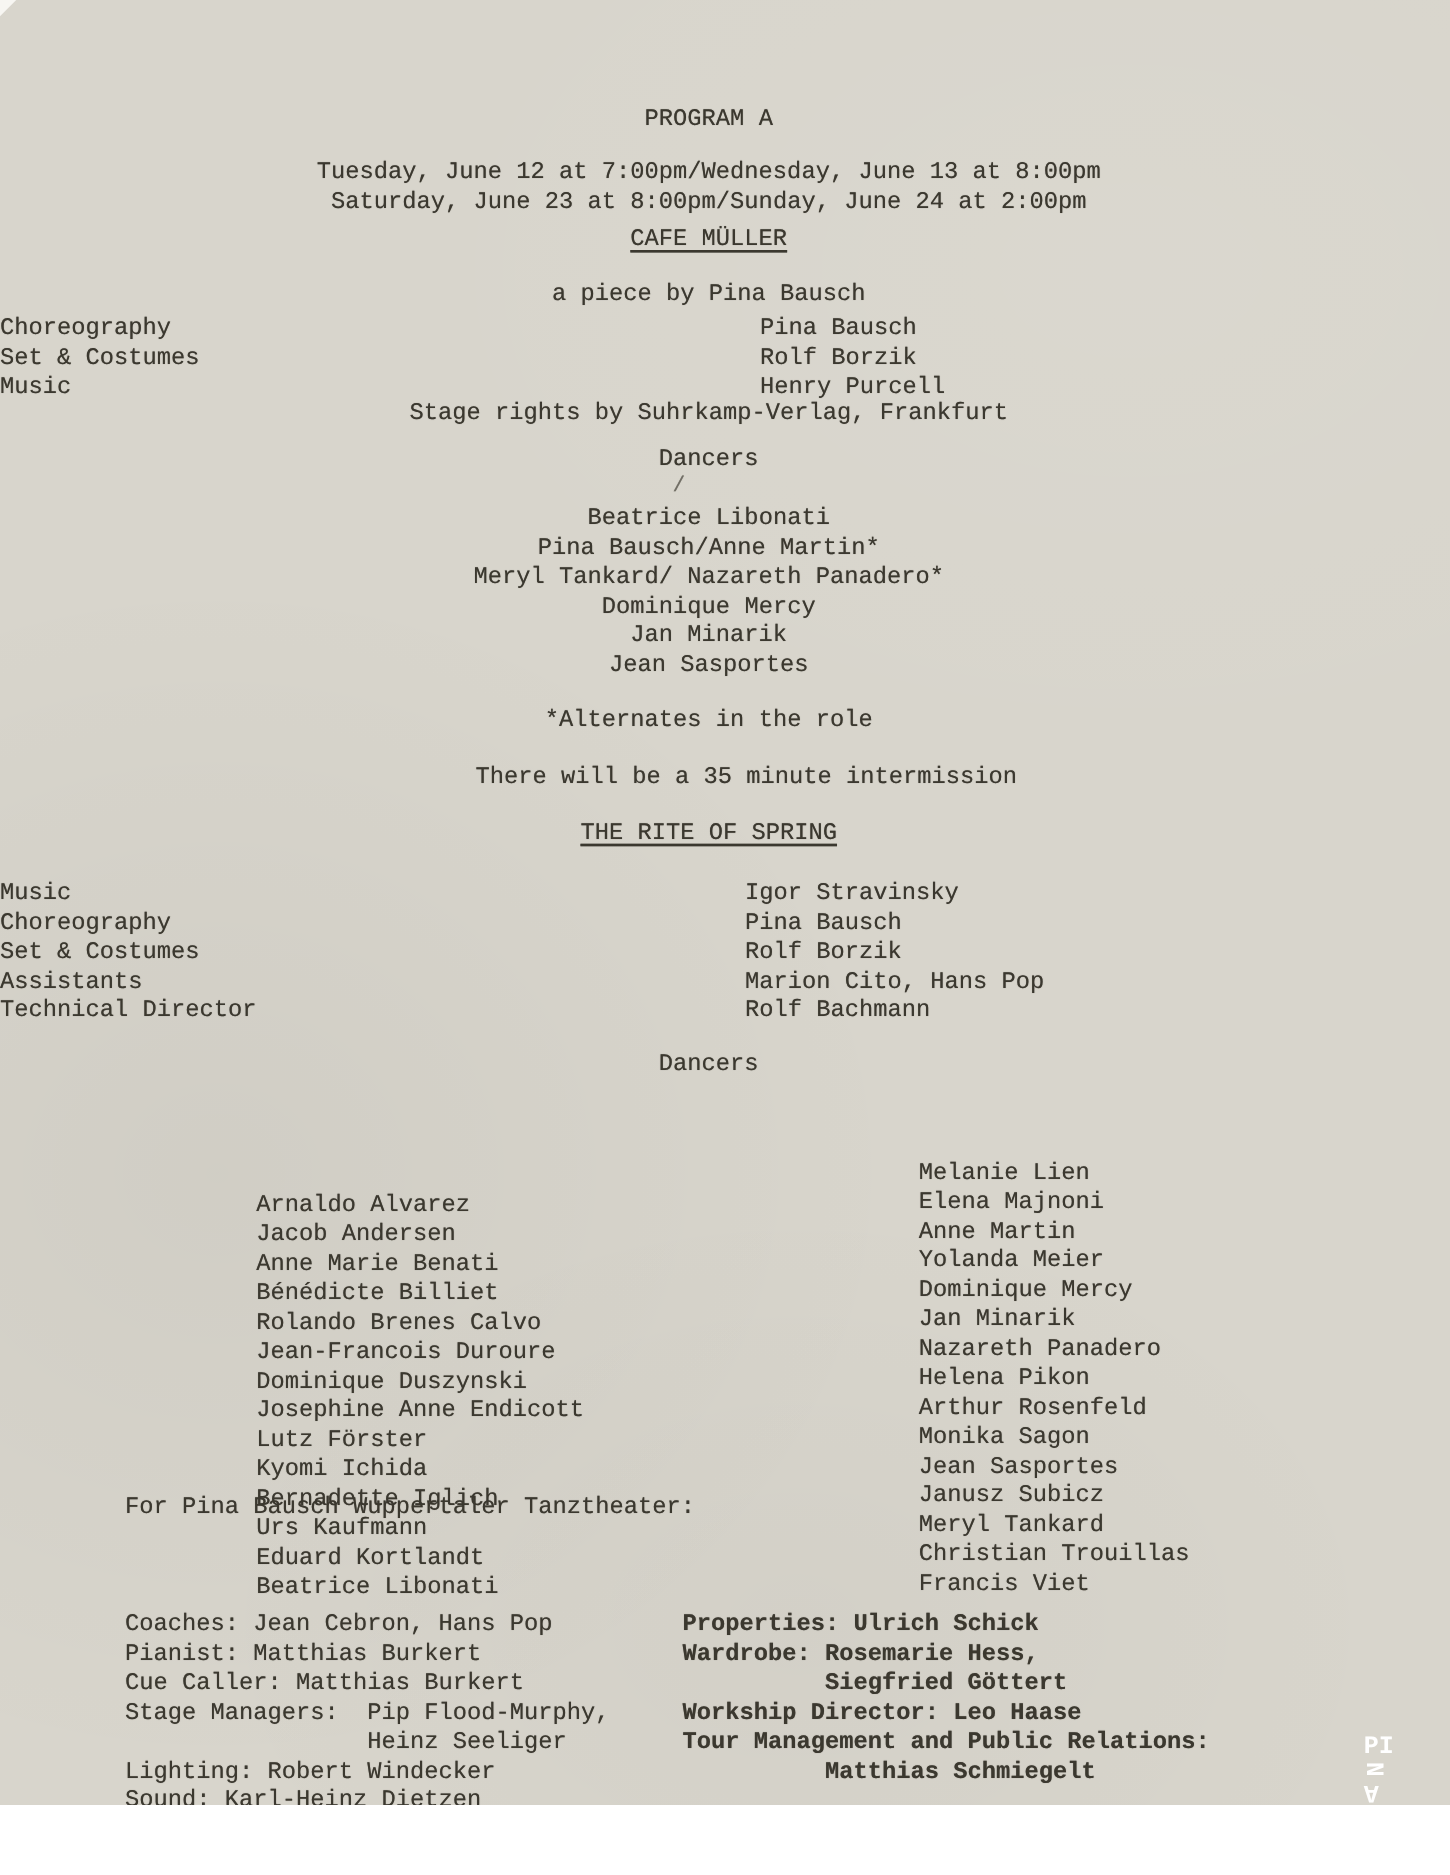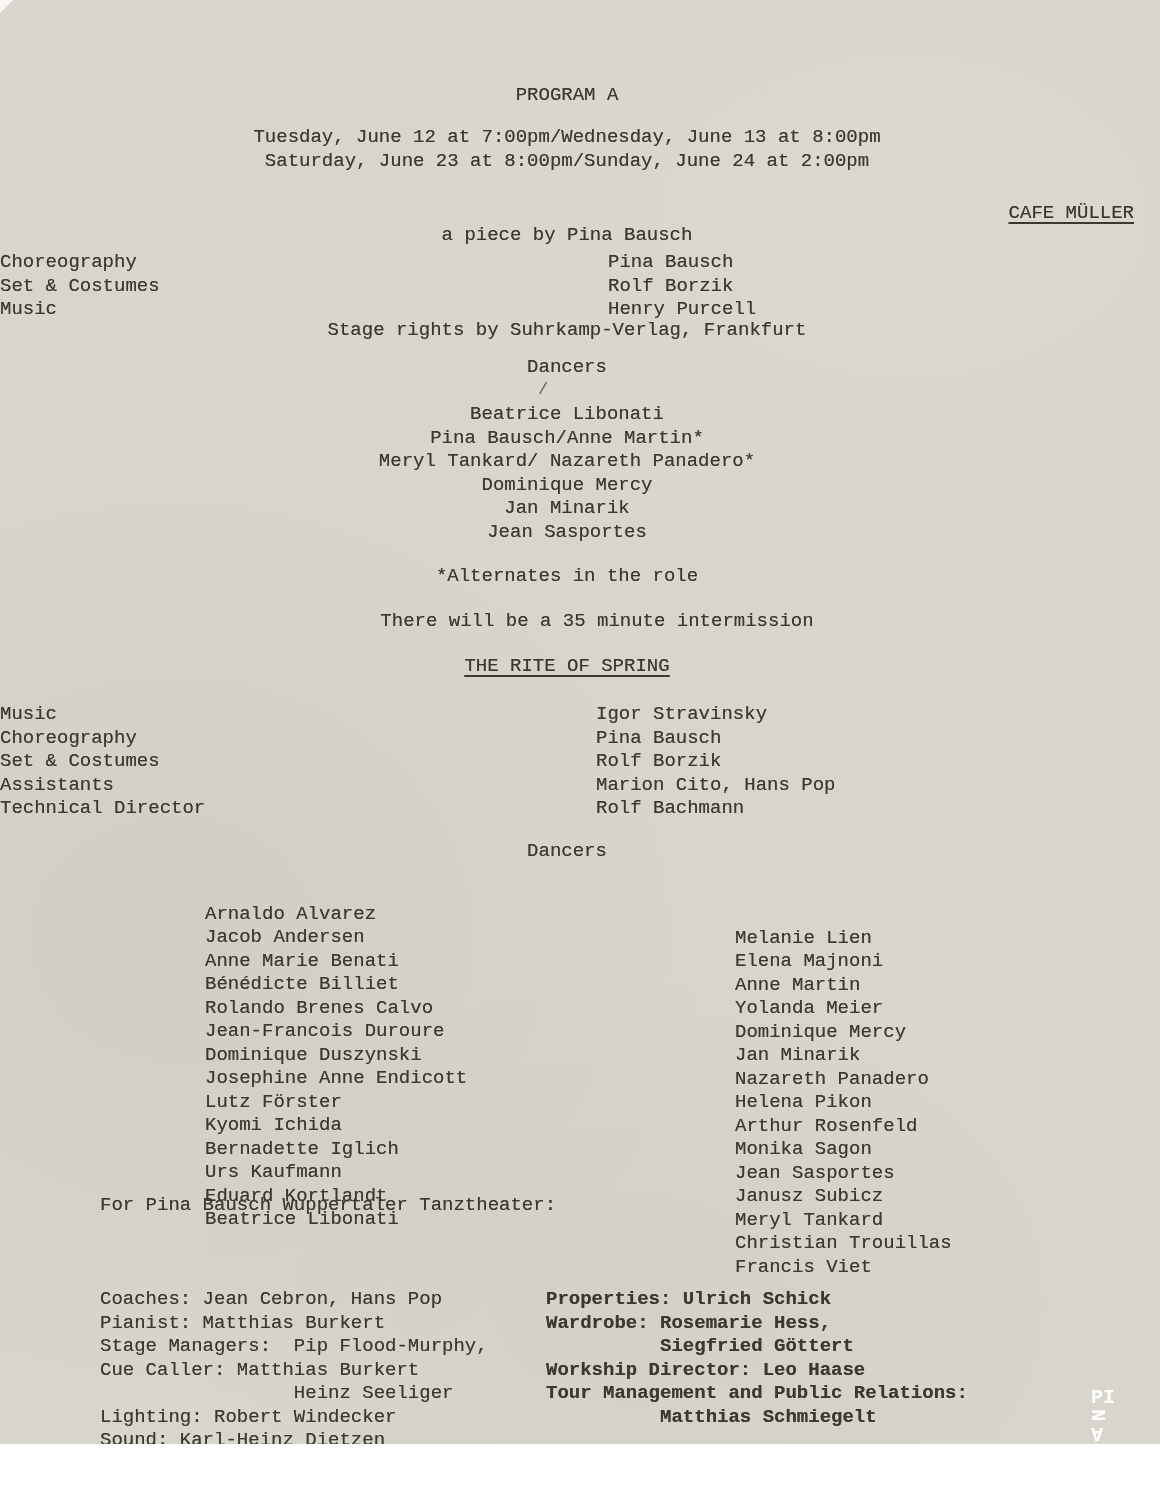--- a/index.html
+++ b/index.html
@@ -58,21 +58,21 @@
   <div class="corner-tl"></div>
 
   <div class="centered" style="top:84px;">PROGRAM A</div>
 
   <div class="centered" style="top:126px;">
 
   <div>Tuesday, June 12 at 7:00pm/Wednesday, June 13 at 8:00pm</div>
       <div>Saturday, June 23 at 8:00pm/Sunday, June 24 at 2:00pm</div>
     </div>
 
-  <div class="centered" style="top:202px;text-align:right;">
+  <div class="centered" style="top:180px;">
     <span class="underlined">CAFE MÜLLER</span>
   </div>
 
   <div class="centered" style="top:224px;">a piece by Pina Bausch</div>
 
   <div class="cm-credits" style="position:absolute; left:0; top:251px; width:1160px;">
 
       <div class="credit-row"><span class="lbl">Choreography</span><span class="val">Pina Bausch</span></div>
 
       <div class="credit-row"><span class="lbl">Set &amp; Costumes</span><span class="val">Rolf Borzik</span></div>
@@ -112,33 +112,33 @@
 
       <div class="credit-row"><span class="lbl">Set &amp; Costumes</span><span class="val">Rolf Borzik</span></div>
 
       <div class="credit-row"><span class="lbl">Assistants</span><span class="val">Marion Cito, Hans Pop</span></div>
 
       <div class="credit-row"><span class="lbl">Technical Director</span><span class="val">Rolf Bachmann</span></div>
     </div>
 
   <div class="centered" style="top:840px;">Dancers</div>
 
-  <div class="col" style="left:205px; top:832px;">
+  <div class="col" style="left:205px; top:882px;">
     
   <div>Arnaldo Alvarez</div><div>Jacob Andersen</div><div>Anne Marie Benati</div><div>Bénédicte Billiet</div><div>Rolando Brenes Calvo</div><div>Jean-Francois Duroure</div><div>Dominique Duszynski</div><div>Josephine Anne Endicott</div><div>Lutz Förster</div><div>Kyomi Ichida</div><div>Bernadette Iglich</div><div>Urs Kaufmann</div><div>Eduard Kortlandt</div><div>Beatrice Libonati</div></div>
 
   <div class="col" style="left:735px; top:856px;">
     
   <div>Melanie Lien</div><div>Elena Majnoni</div><div>Anne Martin</div><div>Yolanda Meier</div><div>Dominique Mercy</div><div>Jan Minarik</div><div>Nazareth Panadero</div><div>Helena Pikon</div><div>Arthur Rosenfeld</div><div>Monika Sagon</div><div>Jean Sasportes</div><div>Janusz Subicz</div><div>Meryl Tankard</div><div>Christian Trouillas</div><div>Francis Viet</div></div>
 
   <div class="col" style="left:100px; top:1194px;">For Pina Bausch Wuppertaler Tanztheater:</div>
 
   <div class="col" style="left:100px; top:1217.5px;">
     
-  <div>Coaches: Jean Cebron, Hans Pop</div><div>Pianist: Matthias Burkert</div><div>Stage Managers:  Pip Flood-Murphy,</div><div>Cue Caller: Matthias Burkert</div><div>                 Heinz Seeliger</div><div>Lighting: Robert Windecker</div><div>Sound: Karl-Heinz Dietzen</div></div>
+  <div>Coaches: Jean Cebron, Hans Pop</div><div>Pianist: Matthias Burkert</div><div>Cue Caller: Matthias Burkert</div><div>Stage Managers:  Pip Flood-Murphy,</div><div>                 Heinz Seeliger</div><div>Lighting: Robert Windecker</div><div>Sound: Karl-Heinz Dietzen</div></div>
 
   <div class="col" style="left:546px; top:1217.5px;font-weight:bold;">
     
   <div>Properties: Ulrich Schick</div><div>Wardrobe: Rosemarie Hess,</div><div>          Siegfried Göttert</div><div>Workship Director: Leo Haase</div><div>Tour Management and Public Relations:</div><div>          Matthias Schmiegelt</div></div>
 
   <div class="logo">
     <div>PI</div>
     <div><span class="rot90">N</span></div>
     <div><span class="rot180">A</span></div>
   </div>

